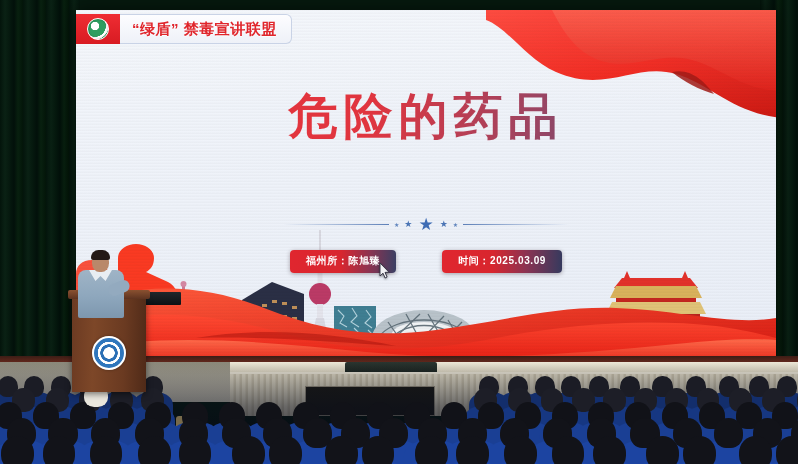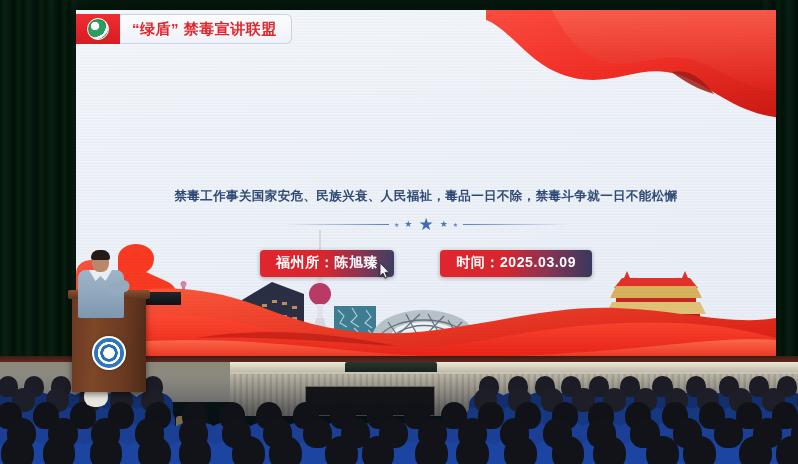--- a/index.html
+++ b/index.html
@@ -139,21 +139,21 @@
   
   .badges {
     position: absolute; left: 0; right: 0; top: 240px;
     display: flex; justify-content: center; gap: 46px;
     z-index: 5;
   }
   .badge {
     padding: 4px 16px 5px;
     border-radius: 4px;
     color: #ffffff;
-    font-size: 14px;
+    font-size: 10px;
     font-weight: bold;
     letter-spacing: .6px;
     white-space: nowrap;
     box-shadow: 0 1px 4px rgba(40,20,30,.35);
   }
   .badge.b1 { background: linear-gradient(92deg, #e0262f 0%, #d8262e 48%, #8e3350 74%, #3a3f63 100%); }
   .badge.b2 { background: linear-gradient(92deg, #e0262f 0%, #d8262e 42%, #8b3352 70%, #353a5e 100%); }
 
   
   .illo { position: absolute; left: 0; right: 0; bottom: 0; height: 140px; }
@@ -311,22 +311,22 @@
       </svg>
     </div>
 
     <div class="hdr">
       <div class="hdr-logo">
         <span class="emblem"></span>
       </div>
       <div class="hdr-title">“绿盾” 禁毒宣讲联盟</div>
     </div>
 
-
-    <div class="subtitle">禁毒工作事关国家安危、民族兴衰、人民福祉，毒品一日不除，禁毒斗争就一日不能松懈</div>
+    <div class="title-main">危险的药品</div>
+
 
     <div class="divider">
       <span class="rule"></span>
       <span class="star dot">★</span>
       <span class="star s">★</span>
       <span class="star big">★</span>
       <span class="star s">★</span>
       <span class="star dot">★</span>
       <span class="rule r2"></span>
     </div>

